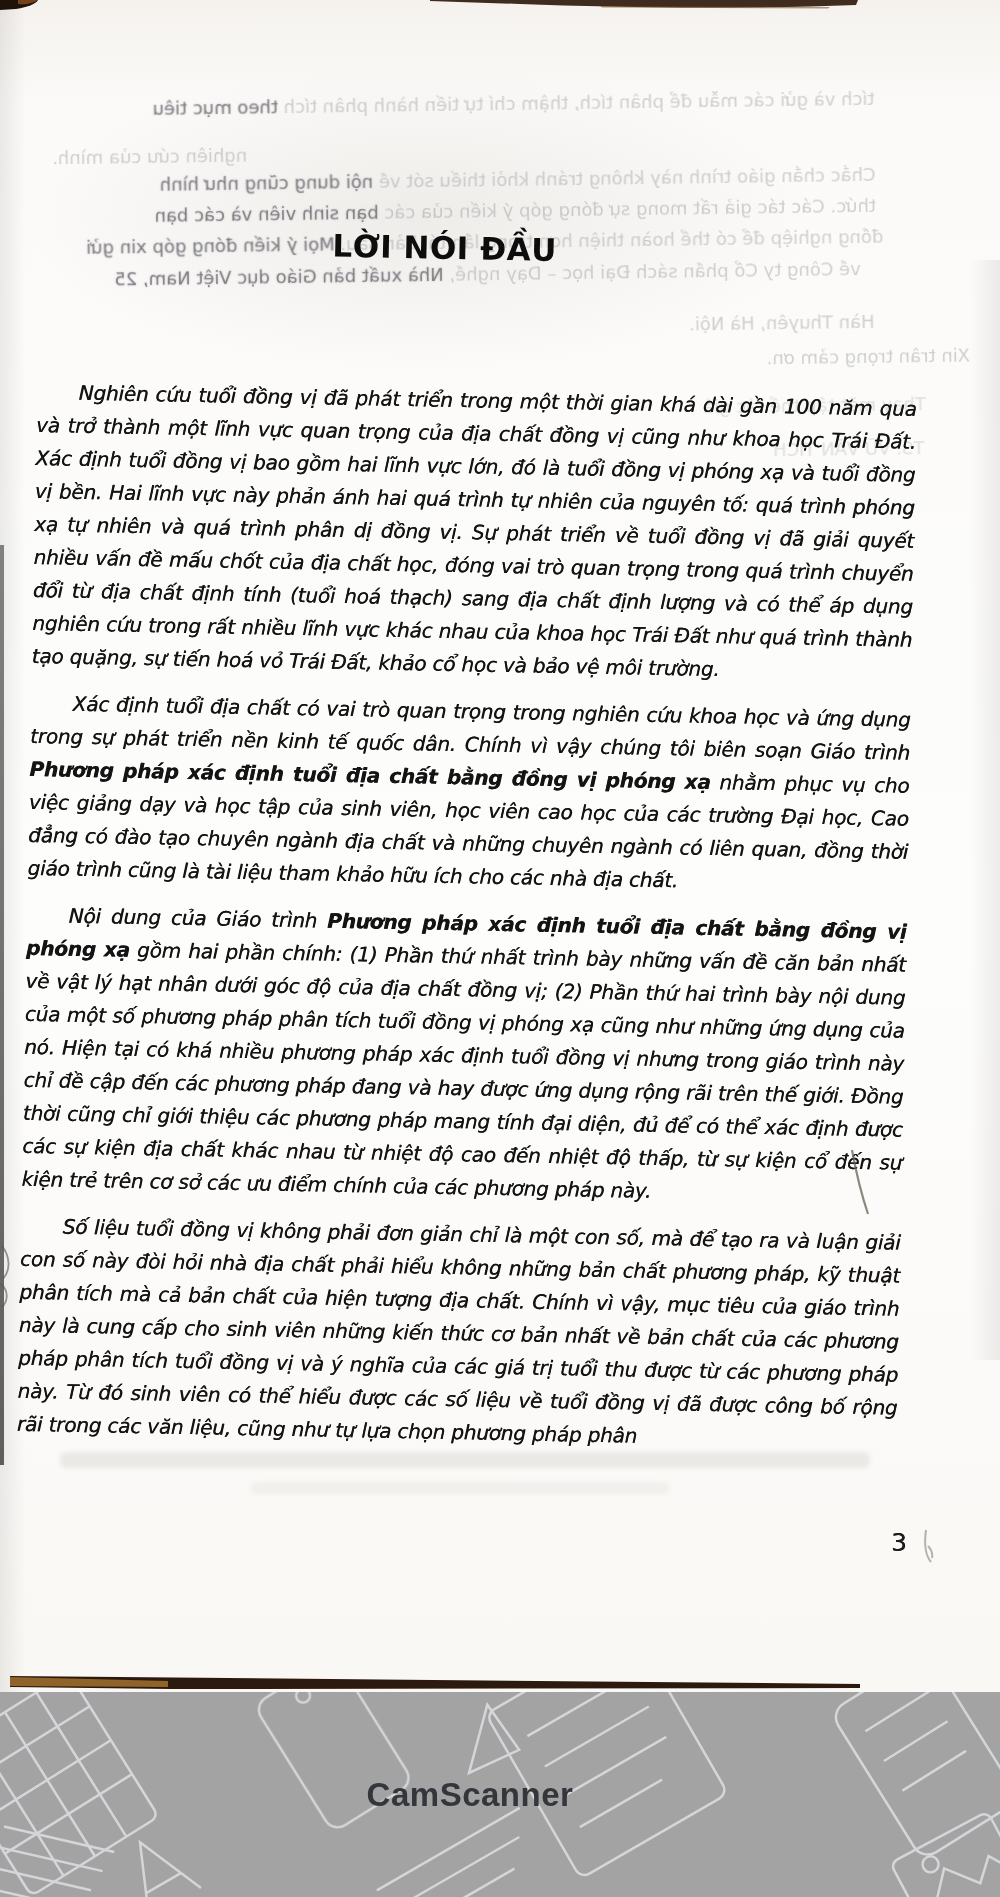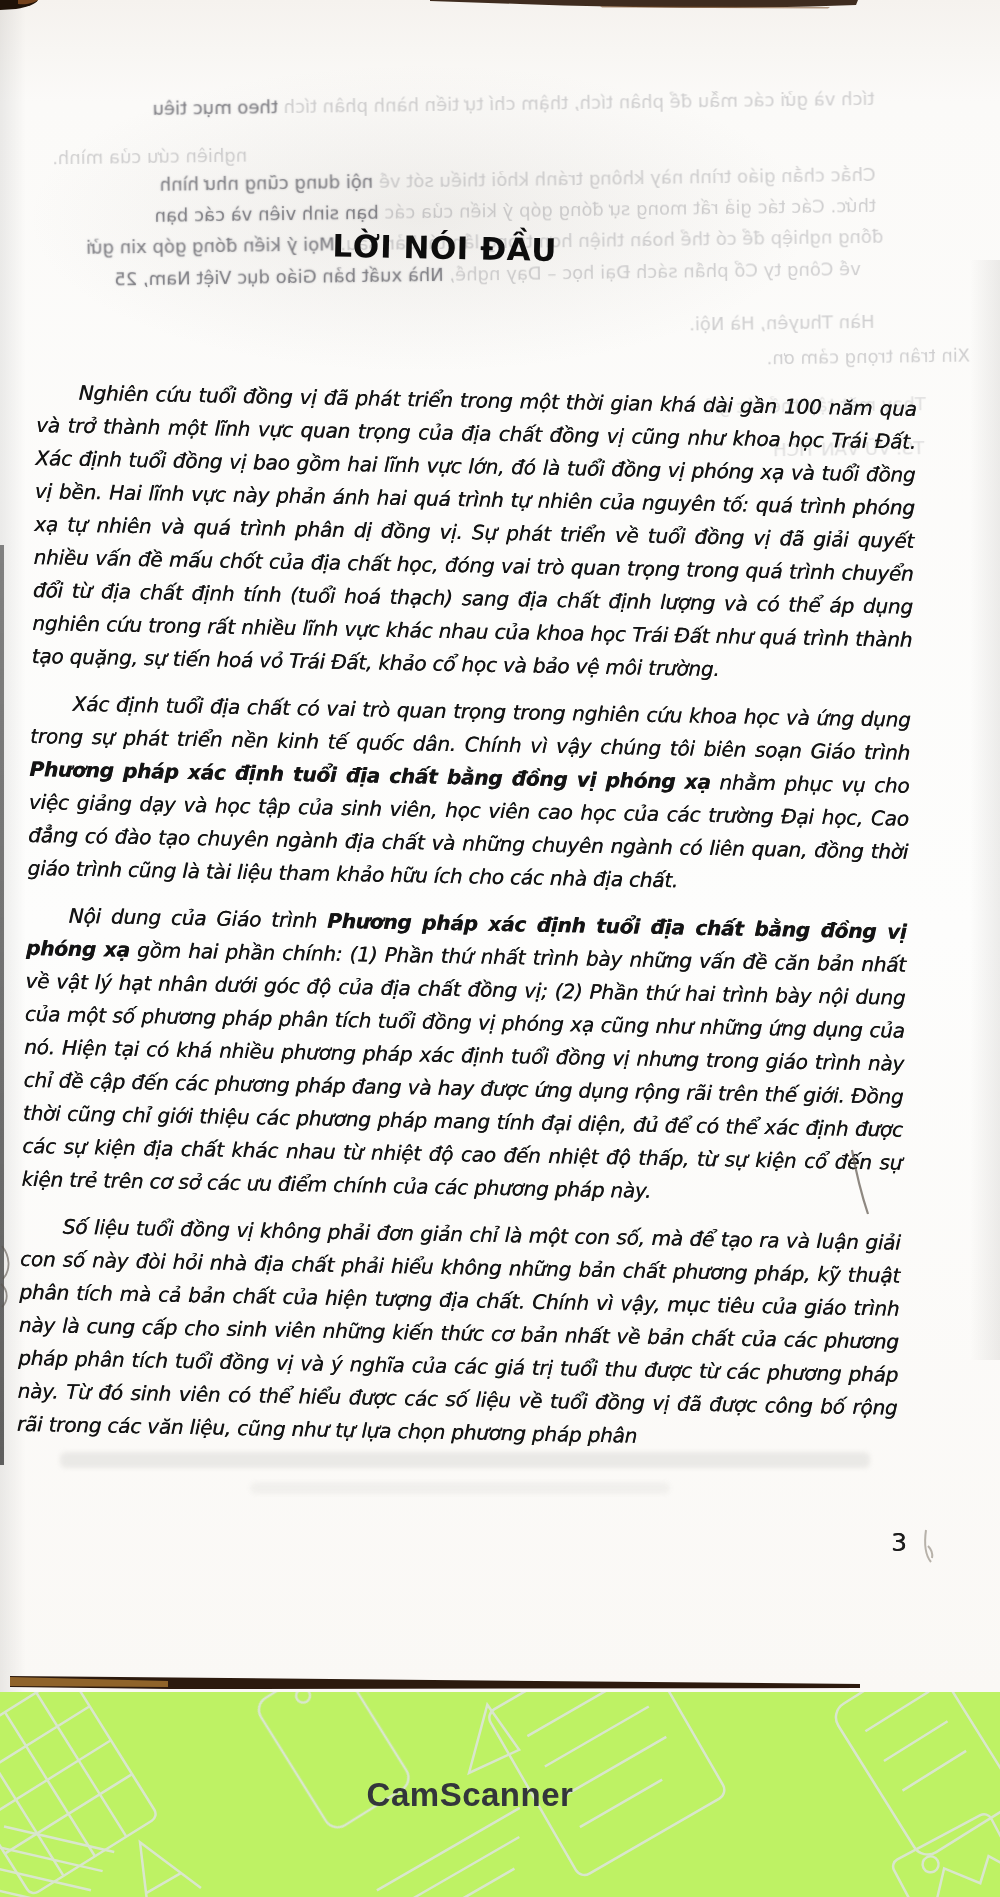--- a/index.html
+++ b/index.html
@@ -35,21 +35,21 @@
     font-size:31px;font-weight:bold;font-style:normal;letter-spacing:.5px;color:#0d0d0d;}
   .body-text p{margin:0 0 14px 0;text-align:justify;text-indent:42px;
     font-size:20px;line-height:33px;font-style:italic;letter-spacing:-.2px;
     text-shadow:.35px 0 0 currentColor;}
   .body-text p .b{font-weight:bold;}
   .page-number{position:absolute;left:891px;top:1528px;font-size:25px;color:#1c1c1c;
     text-shadow:.3px 0 0 currentColor;}
 
   
   .cs-footer{position:absolute;left:0;top:1692px;width:1000px;height:205px;
-    background:#bef264;overflow:hidden;}
+    background:#a3a3a3;overflow:hidden;}
   .cs-footer svg{position:absolute;left:0;top:0;}
   .cs-brand{position:absolute;left:0;top:84px;width:940px;text-align:center;
     font-family:"Liberation Sans","DejaVu Sans",sans-serif;
     font-size:33px;font-weight:bold;color:#33363b;letter-spacing:.5px;}
 
   .artifact{position:absolute;pointer-events:none;}
 </style>
 </head>
 <body>
 

